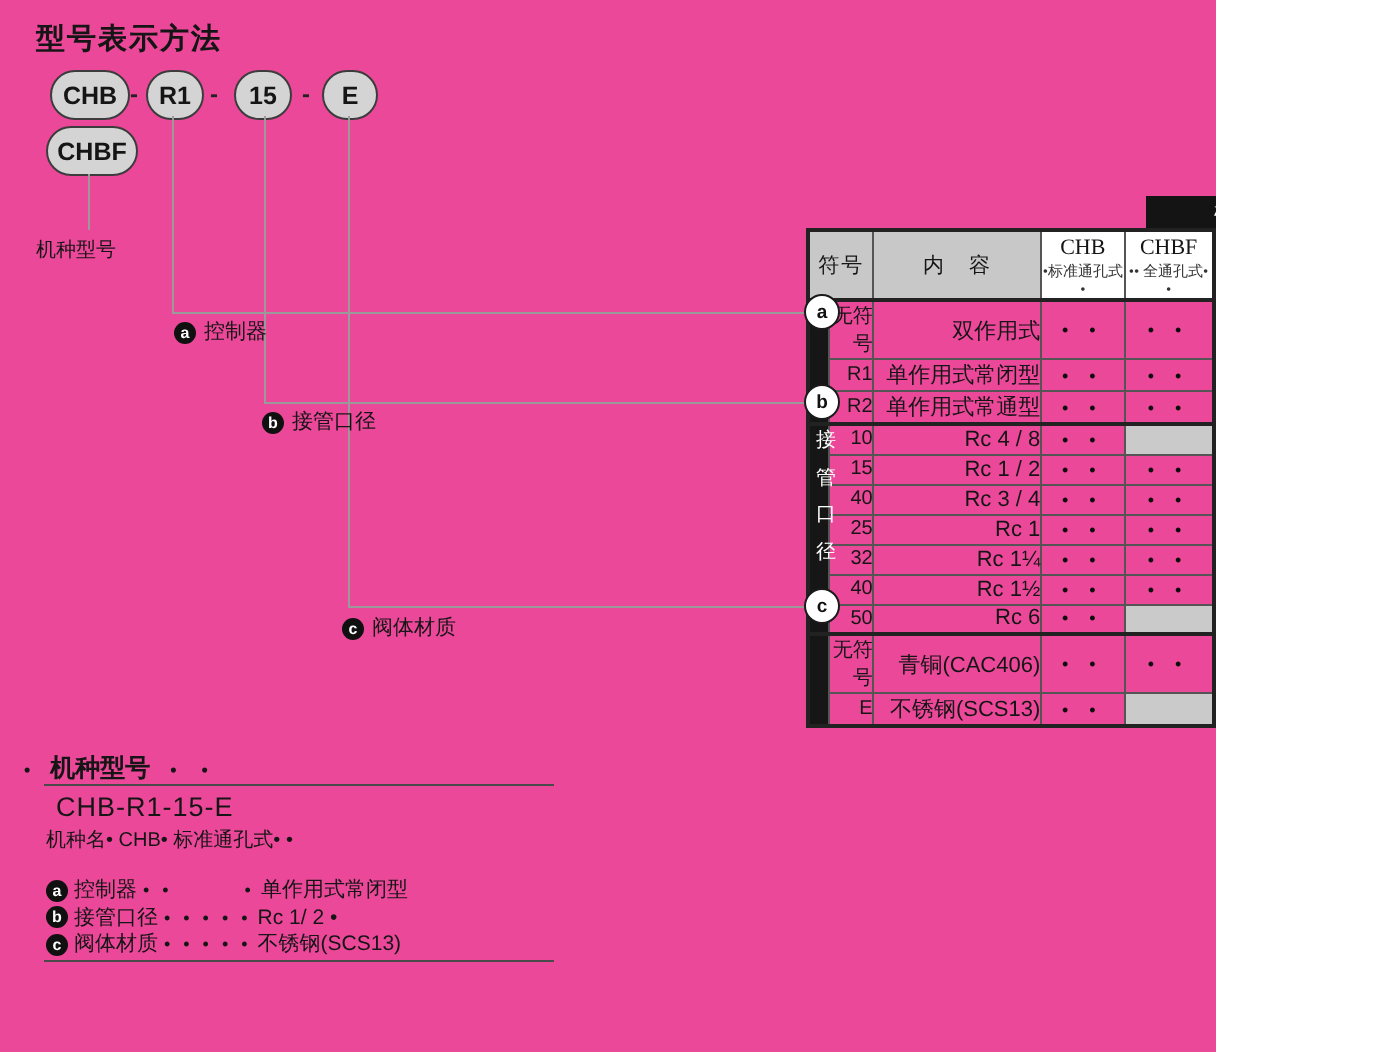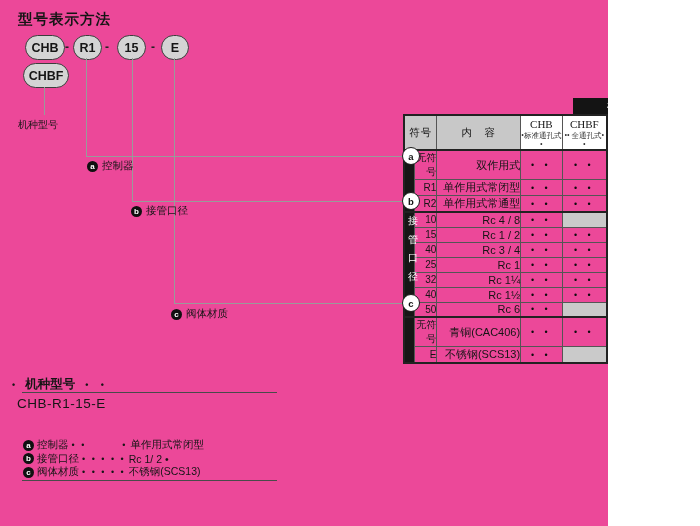--- a/index.html
+++ b/index.html
@@ -57,21 +57,21 @@
   .tc-a{left:402px;top:147px;} .tc-b{left:402px;top:192px;} .tc-c{left:402px;top:294px;}
   .vert-label{position:absolute;left:407px;top:212px;width:12px;color:#fff;font-size:10px;line-height:18.5px;
               word-break:break-all;text-align:center;z-index:3;}
   .note{position:absolute;left:396px;top:326px;font-size:8.5px;color:#1a1a1a;}
 
   
   .ex-head{position:absolute;left:12px;top:376px;font-size:12.5px;font-weight:bold;display:flex;gap:10px;align-items:center;}
   .ex-head .dots{font-size:9px;font-weight:bold;letter-spacing:5px;}
   .ex-rule{position:absolute;left:22px;height:1px;background:#4a4a4a;width:255px;}
   .r-top{top:392px;} .r-bot{top:480px;}
-  .ex-model{position:absolute;left:17px;top:396px;font-size:13.5px;letter-spacing:0.5px;}
+  .ex-model{position:absolute;left:28px;top:396px;font-size:13.5px;letter-spacing:0.5px;}
   .ex-machine{position:absolute;left:23px;top:413px;font-size:10px;}
   .ex-spec{position:absolute;left:23px;display:flex;align-items:center;gap:3px;font-size:10.5px;white-space:pre;}
   .es-a{top:438px;} .es-b{top:451.5px;} .es-c{top:465px;}
   .leader{font-size:9px;letter-spacing:2px;}
 </style>
 </head>
 <body>
 
 <div class="page">
 
@@ -217,20 +217,21 @@
   <div class="vert-label">接管口径</div>
 
 
   <div class="ex-head">
     <span style="font-size:9px;">•</span>
     <span>机种型号</span>
     <span class="dots">• •</span>
   </div>
   <div class="ex-rule r-top"></div>
   <div class="ex-model">CHB-R1-15-E</div>
+  <div class="ex-machine">机种名• CHB• 标准通孔式• •</div>
 
   <div class="ex-spec es-a">
     <span class="dot-letter">a</span>
     <span>控制器</span>
     <span class="leader">• •        •</span>
     <span>单作用式常闭型</span>
   </div>
   <div class="ex-spec es-b">
     <span class="dot-letter">b</span>
     <span>接管口径</span>

